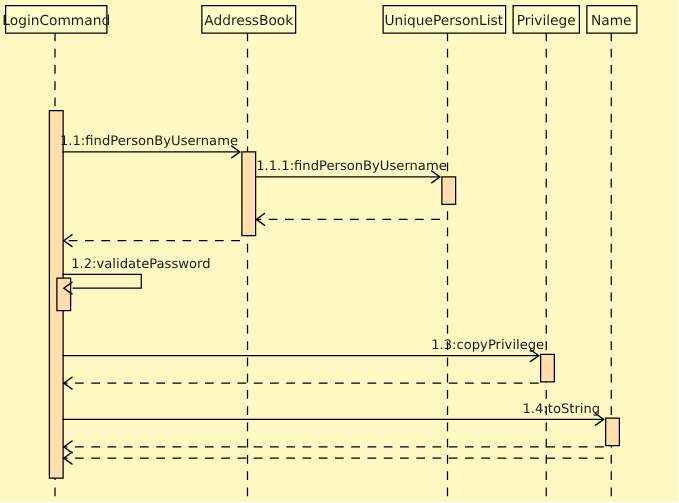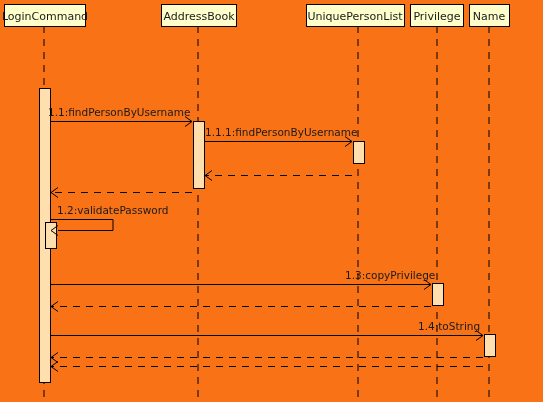--- a/index.html
+++ b/index.html
@@ -7,21 +7,21 @@
     padding: 0;
     background: #ffffff;
   }
   body {
     font-family: "DejaVu Sans", sans-serif;
   }
   #diagram-root {
     position: relative;
     width: 543px;
     height: 402px;
-    background: #f97316;
+    background: #fef9c3;
     overflow: hidden;
   }
   #diagram-svg {
     position: absolute;
     left: 0;
     top: 0;
   }
   .participant-label,
   .message-label {
     font-family: "DejaVu Sans", sans-serif;

